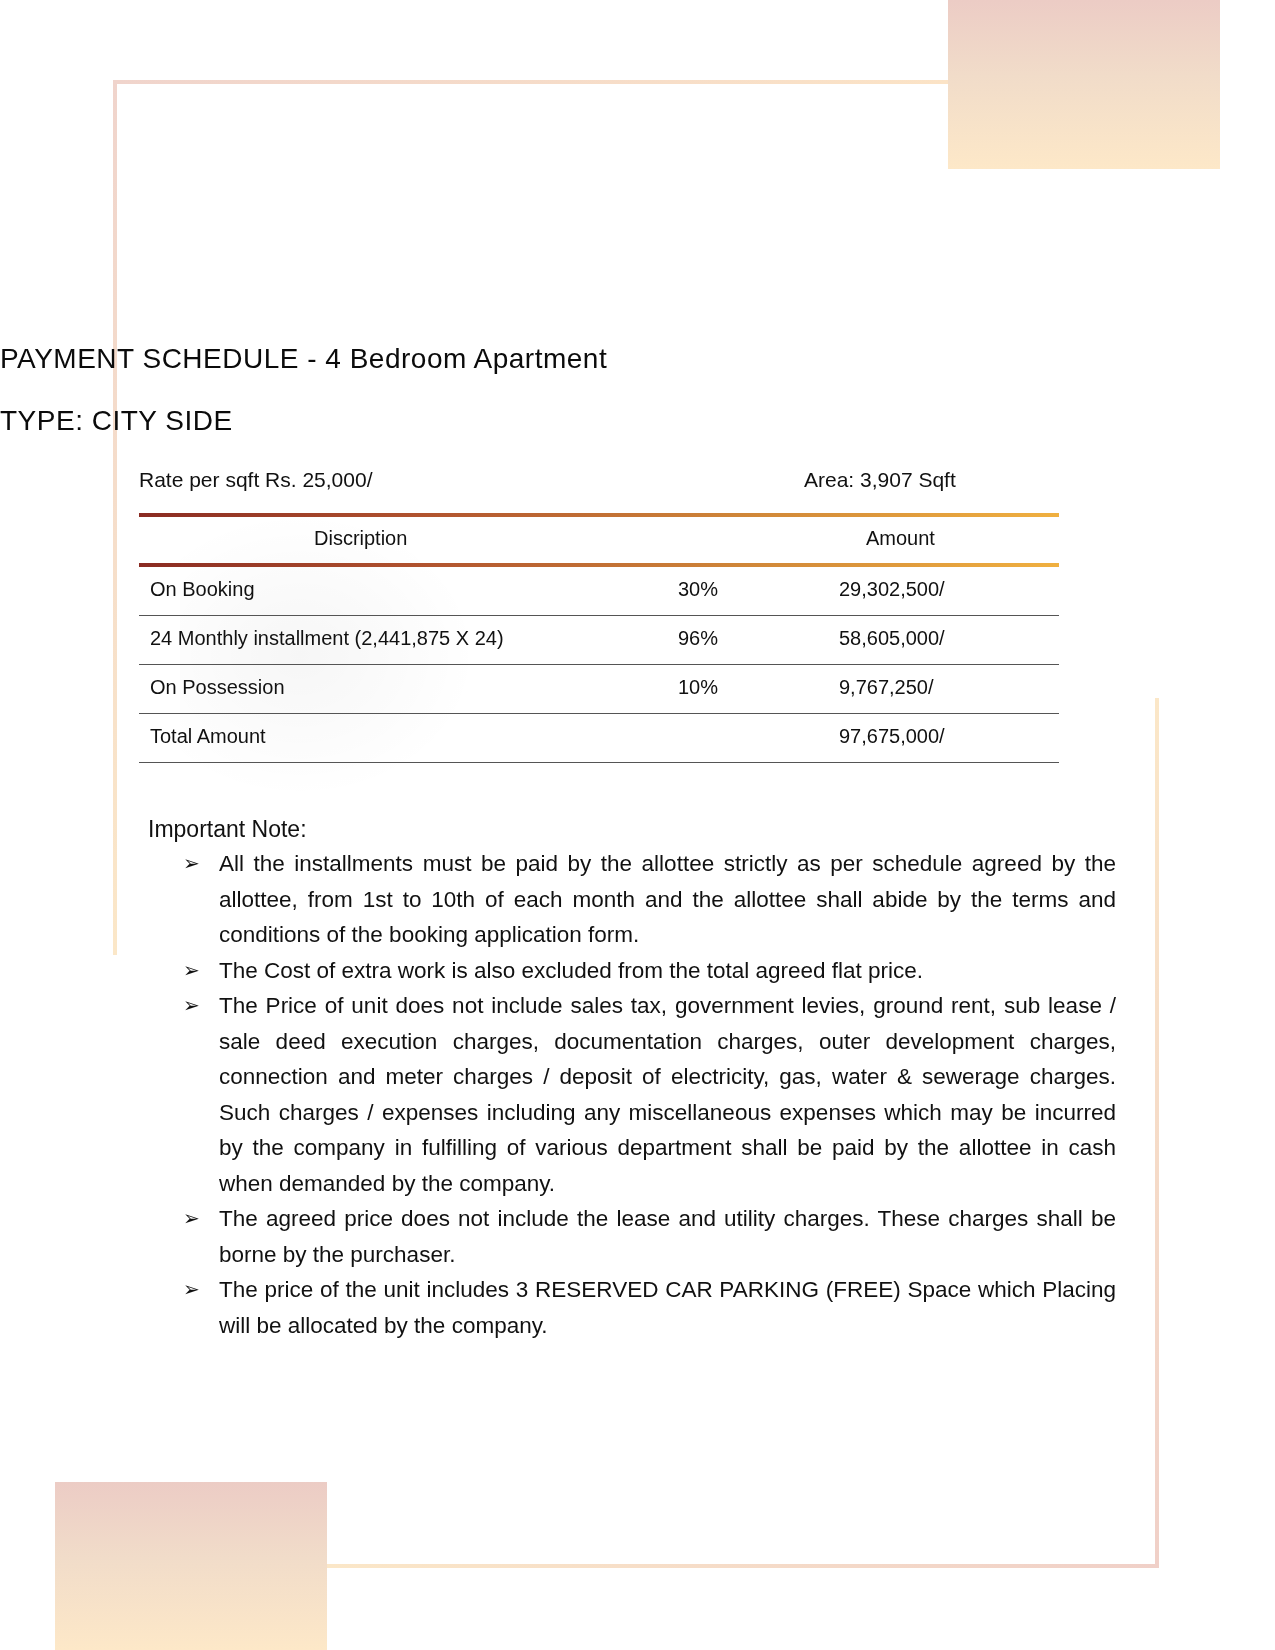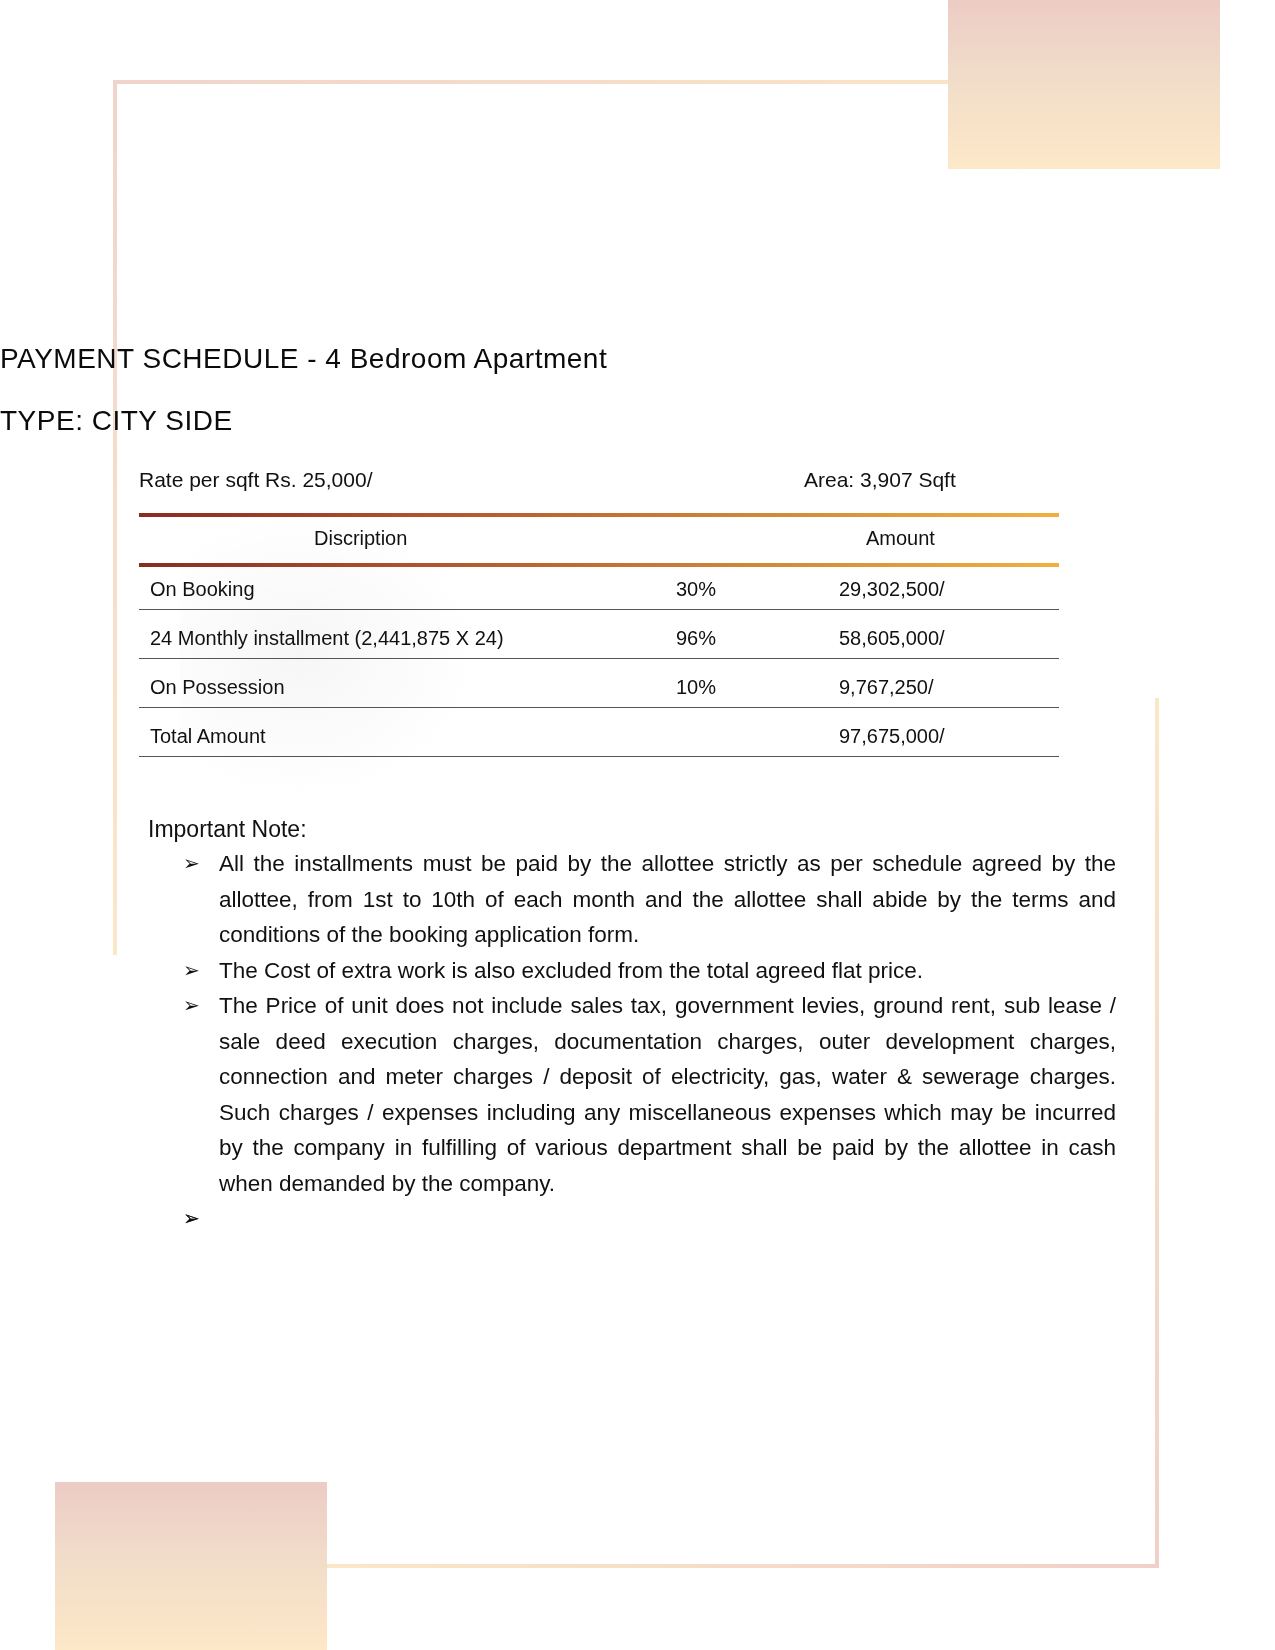--- a/index.html
+++ b/index.html
@@ -58,24 +58,24 @@
   }
   .rule-1 { top: 513px; }
   .rule-2 { top: 563px; }
 
   .th {
     position: absolute; top: 527px; font-size: 20px; color: #111;
   }
   .th-desc { left: 314px; }
   .th-amount { left: 866px; }
 
-  .row { position: absolute; left: 139px; width: 920px; height: 43px; }
+  .row { position: absolute; left: 139px; width: 920px; height: 49px; }
   .row .cell { position: absolute; top: 11px; font-size: 20px; color: #111; white-space: nowrap; }
   .row .c-desc { left: 11px; }
-  .row .c-pct { left: 507px; width: 70px; text-align: right; }
+  .row .c-pct { left: 539px; width: 70px; text-align: left; }
   .row .c-amt { left: 700px; width: 208px; text-align: left; }
   .row .line { position: absolute; left: 0; bottom: 0; width: 920px; height: 1.5px; background: #555; }
 
   .r1 { top: 567px; }
   .r2 { top: 616px; }
   .r3 { top: 665px; }
   .r4 { top: 714px; }
 
   .note-title {
     position: absolute; left: 148px; top: 816px; font-size: 23px; font-weight: normal; color: #111;
@@ -150,17 +150,19 @@
   <li>
     <span class="bullet">➢</span>
     <span>The Cost of extra work is also excluded from the total agreed flat price.</span>
   </li>
   <li>
     <span class="bullet">➢</span>
     <span>The Price of unit does not include sales tax, government levies, ground rent, sub lease / sale deed execution charges, documentation charges, outer development charges, connection and meter charges / deposit of electricity, gas, water &amp; sewerage charges. Such charges / expenses including any miscellaneous expenses which may be incurred by the company in fulfilling of various department shall be paid by the allottee in cash when demanded by the company.</span>
   </li>
   <li>
     <span class="bullet">➢</span>
+    <span>The agreed price does not include the lease and utility charges. These charges shall be borne by the purchaser.</span>
   </li>
   <li>
     <span class="bullet">➢</span>
+    <span>The price of the unit includes 3 RESERVED CAR PARKING (FREE) Space which Placing will be allocated by the company.</span>
   </li>
 </ul>
 
 </body></html>

